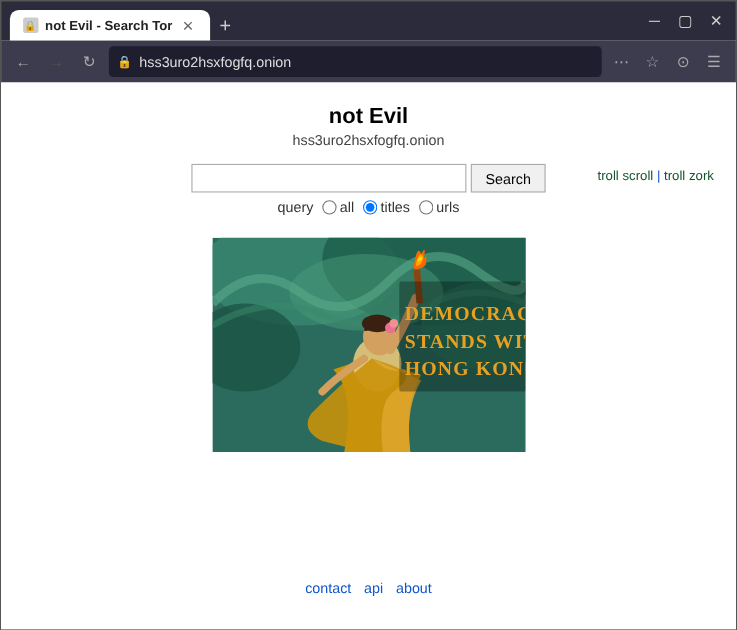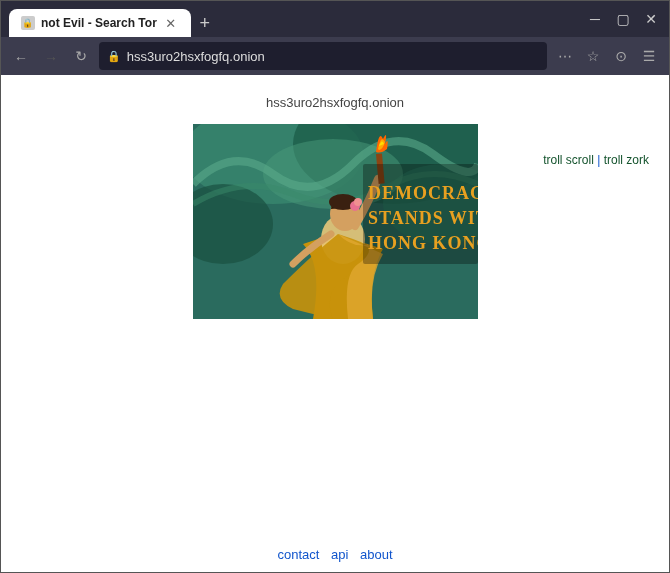--- a/index.html
+++ b/index.html
@@ -250,21 +250,21 @@
       overflow: hidden;
       position: relative;
       flex-shrink: 0;
     }
 
     
 
     
     .bottom-links {
       margin-top: auto;
-      padding-bottom: 10px;
+      padding-bottom: 30px;
       font-size: 13px;
       text-align: right;
     }
     .bottom-links a {
       color: #1155cc;
       text-decoration: none;
       cursor: pointer;
       margin: 0 4px;
     }
   </style>
@@ -308,22 +308,44 @@
   </div>
 
   <div class="page-content">
 
     <div class="top-right-links">
       <a>troll scroll</a>
       <span> | </span>
       <a>troll zork</a>
     </div>
 
+    <h1 class="site-title">not Evil</h1>
     <p class="site-subtitle">hss3uro2hsxfogfq.onion</p>
 
+    <div class="search-area">
+      <div class="search-row">
+        <input class="search-input" type="text" style="">
+        <button class="search-btn">Search</button>
+      </div>
+      <div class="radio-row">
+        <span>query</span>
+        <label>
+          <input type="radio" name="search_type" value="all" style="">
+          <span>all</span>
+        </label>
+        <label>
+          <input type="radio" name="search_type" value="titles" checked="" style="">
+          <span>titles</span>
+        </label>
+        <label>
+          <input type="radio" name="search_type" value="urls" style="">
+          <span>urls</span>
+        </label>
+      </div>
+    </div>
 
     <div class="hero-image">
       <svg width="285" height="195" viewBox="0 0 285 195" xmlns="http://www.w3.org/2000/svg">
 
         <rect width="285" height="195" fill="#2a6b5e"></rect>
 
         <ellipse cx="80" cy="30" rx="90" ry="50" fill="#3a8a70" opacity="0.7"></ellipse>
         <ellipse cx="200" cy="20" rx="100" ry="60" fill="#1d5e4a" opacity="0.8"></ellipse>
         <ellipse cx="250" cy="80" rx="60" ry="40" fill="#2a7a60" opacity="0.6"></ellipse>
         <ellipse cx="30" cy="100" rx="50" ry="40" fill="#1a5040" opacity="0.7"></ellipse>

